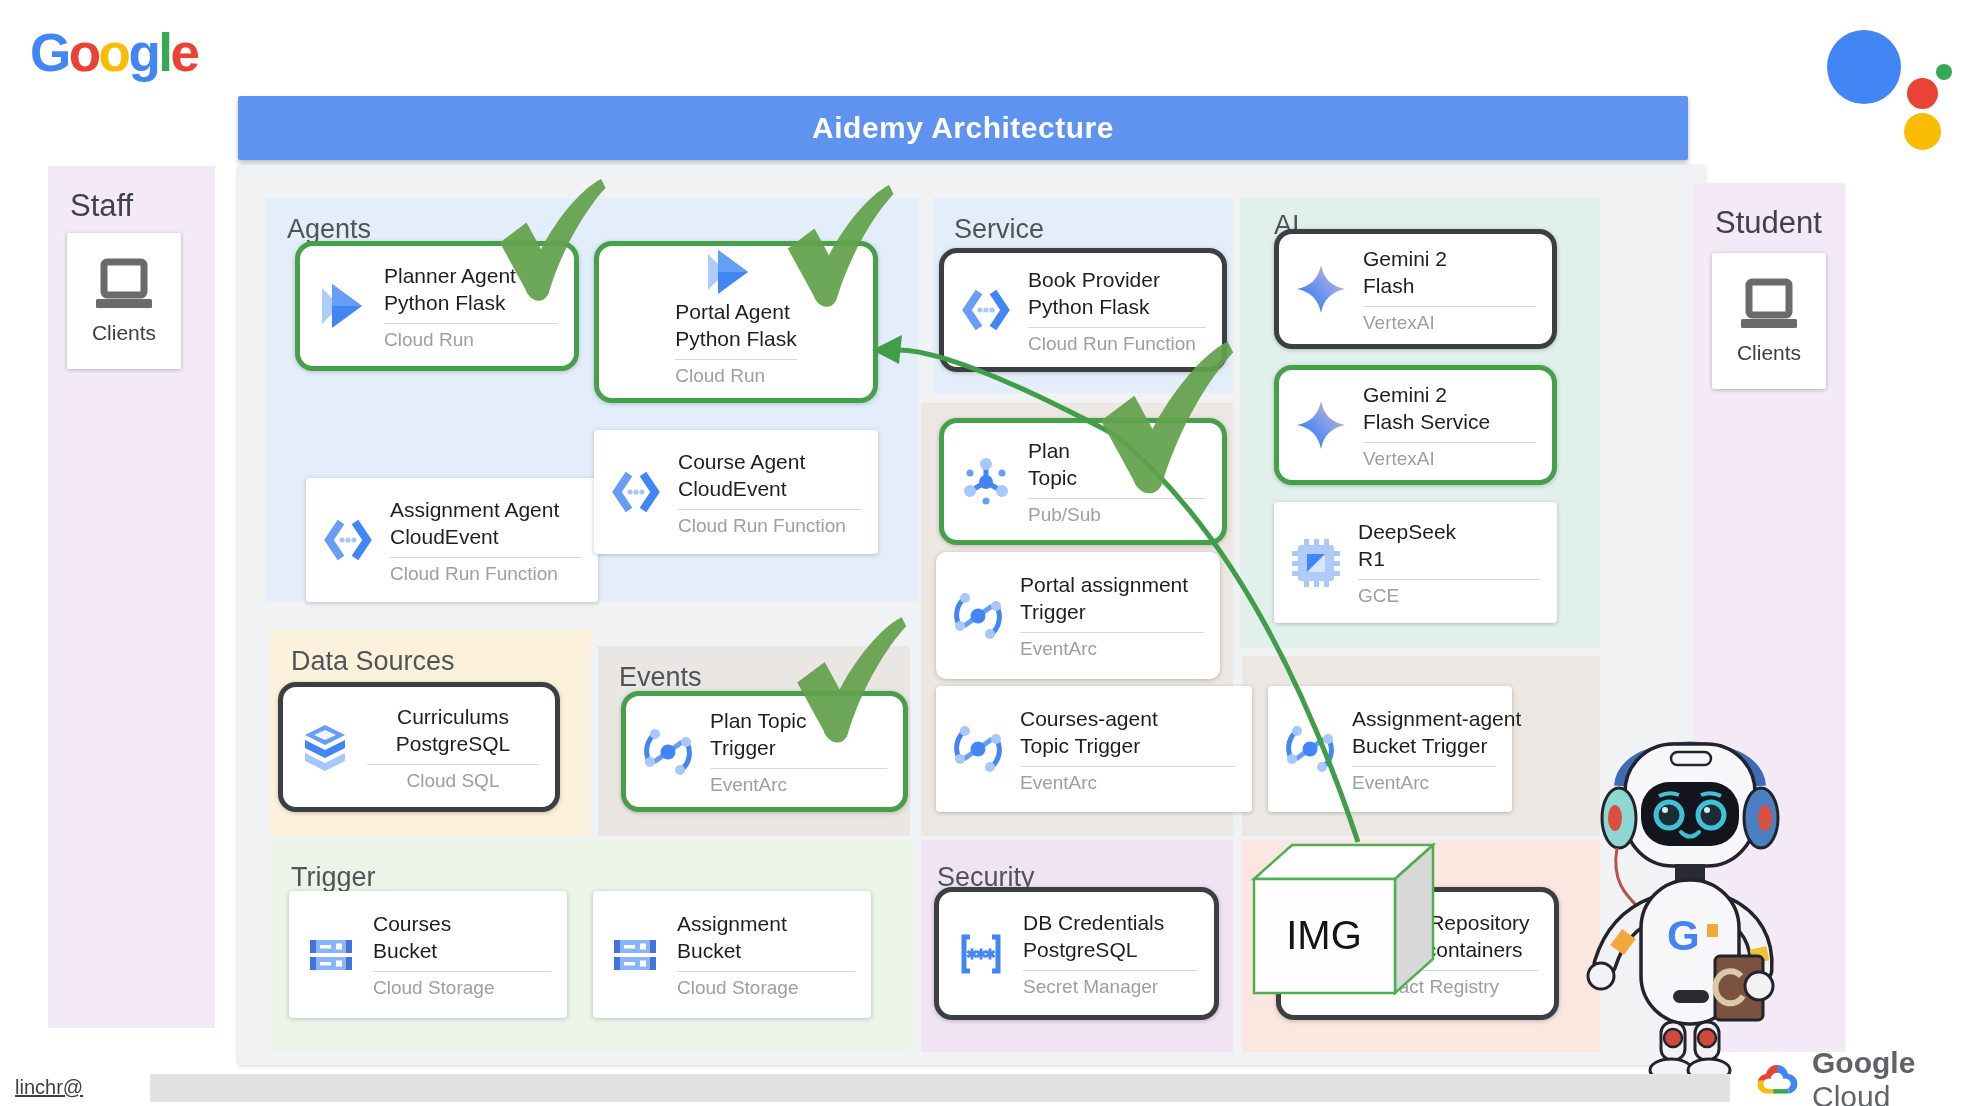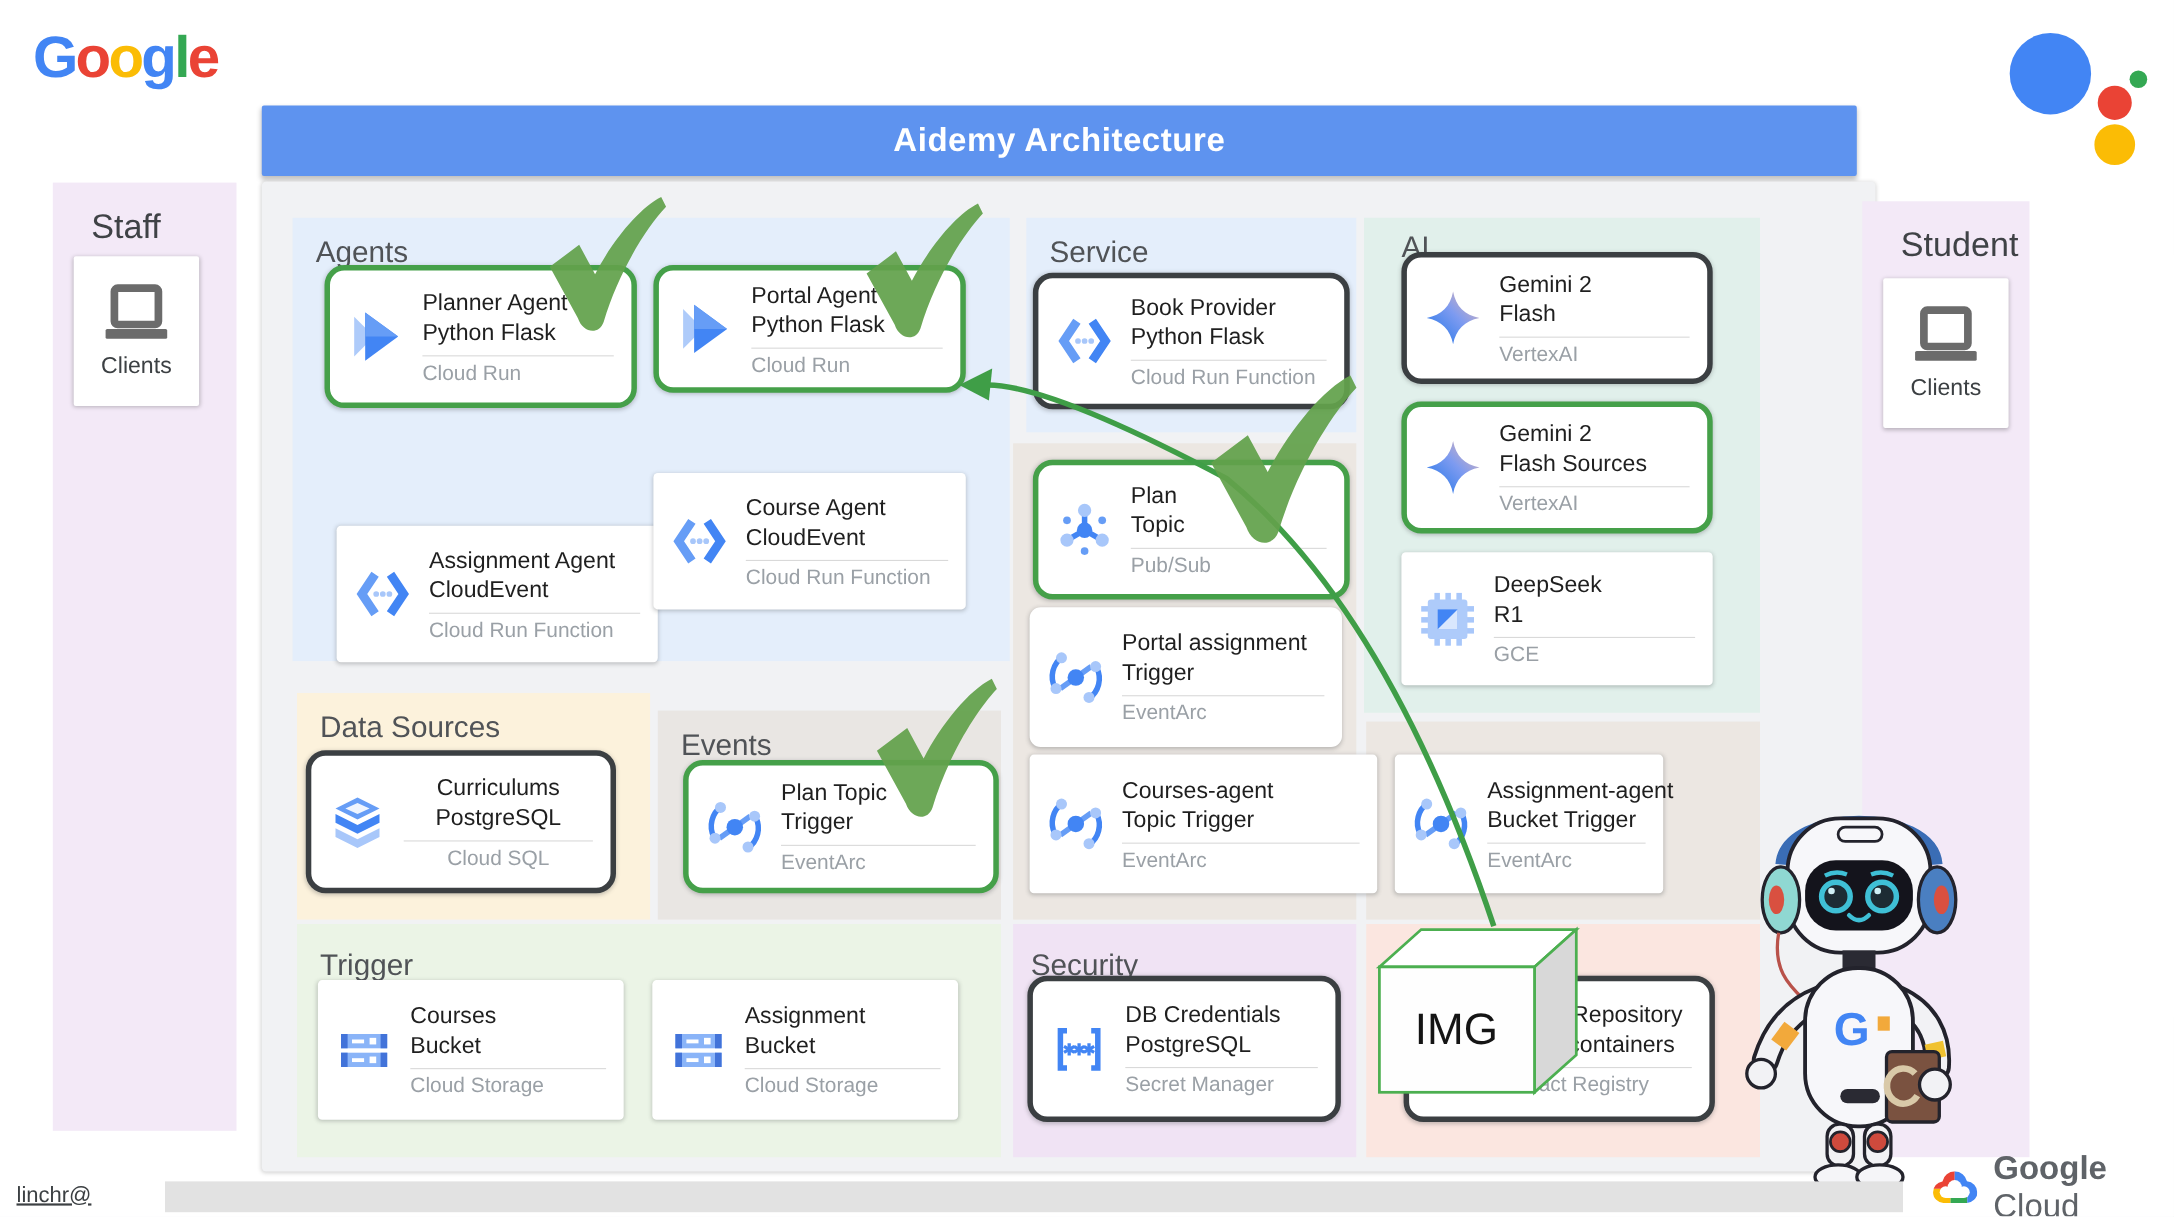--- a/index.html
+++ b/index.html
@@ -12,21 +12,21 @@
   
   .hdr{position:absolute;left:238px;top:96px;width:1450px;height:64px;background:#5E93EF;
        display:flex;align-items:center;justify-content:center;border-radius:2px;
        box-shadow:0 3px 5px rgba(0,0,0,.25);}
   .hdr-title{color:#fff;font-size:30px;font-weight:700;letter-spacing:.5px;}
   
   .main{position:absolute;left:238px;top:165px;width:1467px;height:900px;background:#f1f2f4;
         border-radius:4px;box-shadow:0 1px 4px rgba(0,0,0,.18);}
   
   .side{position:absolute;background:#f3e9f7;}
-  .side .plabel{position:absolute;left:22px;top:22px;font-size:31px;color:#3f4246;margin-left:13px;}
+  .side .plabel{position:absolute;left:22px;top:22px;font-size:31px;color:#3f4246;}
   .client-card{position:absolute;background:#fff;border-radius:2px;box-shadow:0 1px 4px rgba(0,0,0,.25);
         display:flex;flex-direction:column;align-items:center;justify-content:center;gap:9px;}
   .client-card .clbl{font-size:21px;color:#3c4043;}
   
   .sec{position:absolute;}
   .sec .lbl{position:absolute;left:21px;top:16px;font-size:27px;color:#505357;}
   .bg-blue{background:#e4eefb}.bg-mint{background:#e1f0eb}.bg-beige{background:#ece7e2}
   .bg-cream{background:#fcf2dc}.bg-gray{background:#e9e6e3}.bg-green{background:#ebf4e6}
   .bg-purple{background:#f0e3f4}.bg-pink{background:#fbe6e0}
   
@@ -258,21 +258,21 @@
           <use href="#i-run"></use>
         </svg>
       </span>
     <div class="cb">
         <div class="t">Planner Agent</div>
     <div class="t">Python Flask</div>
     <div class="dv"></div>
         <div class="s">Cloud Run</div>
       </div>
   </div>
-  <div class="card b-green" style="left:594px;top:241px;width:284px;height:116px;">
+  <div class="card b-green" style="left:594px;top:241px;width:284px;height:162px;flex-direction:column;">
     <span class="ic">
         <svg>
           <use href="#i-run"></use>
         </svg>
       </span>
     <div class="cb">
         <div class="t">Portal Agent</div>
     <div class="t">Python Flask</div>
     <div class="dv"></div>
         <div class="s">Cloud Run</div>
@@ -370,21 +370,21 @@
       </div>
   </div>
   <div class="card b-green" style="left:1274px;top:365px;width:283px;height:120px;">
     <span class="ic">
         <svg>
           <use href="#i-gemini"></use>
         </svg>
       </span>
     <div class="cb">
         <div class="t">Gemini 2</div>
-    <div class="t">Flash Sources</div>
+    <div class="t">Flash Service</div>
     <div class="dv"></div>
         <div class="s">VertexAI</div>
       </div>
   </div>
   <div class="card" style="left:1274px;top:502px;width:283px;height:121px;">
     <span class="ic">
         <svg>
           <use href="#i-gce"></use>
         </svg>
       </span>

